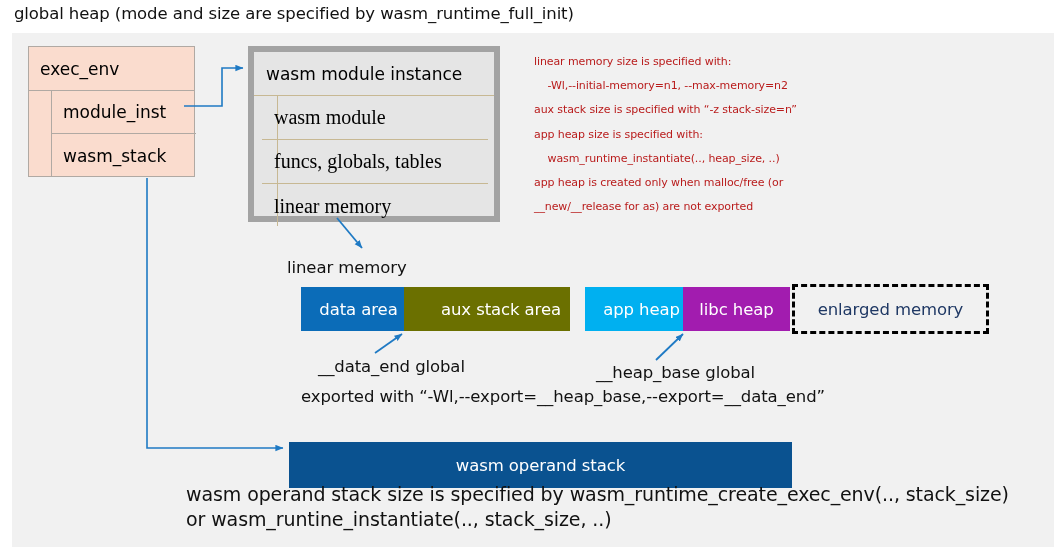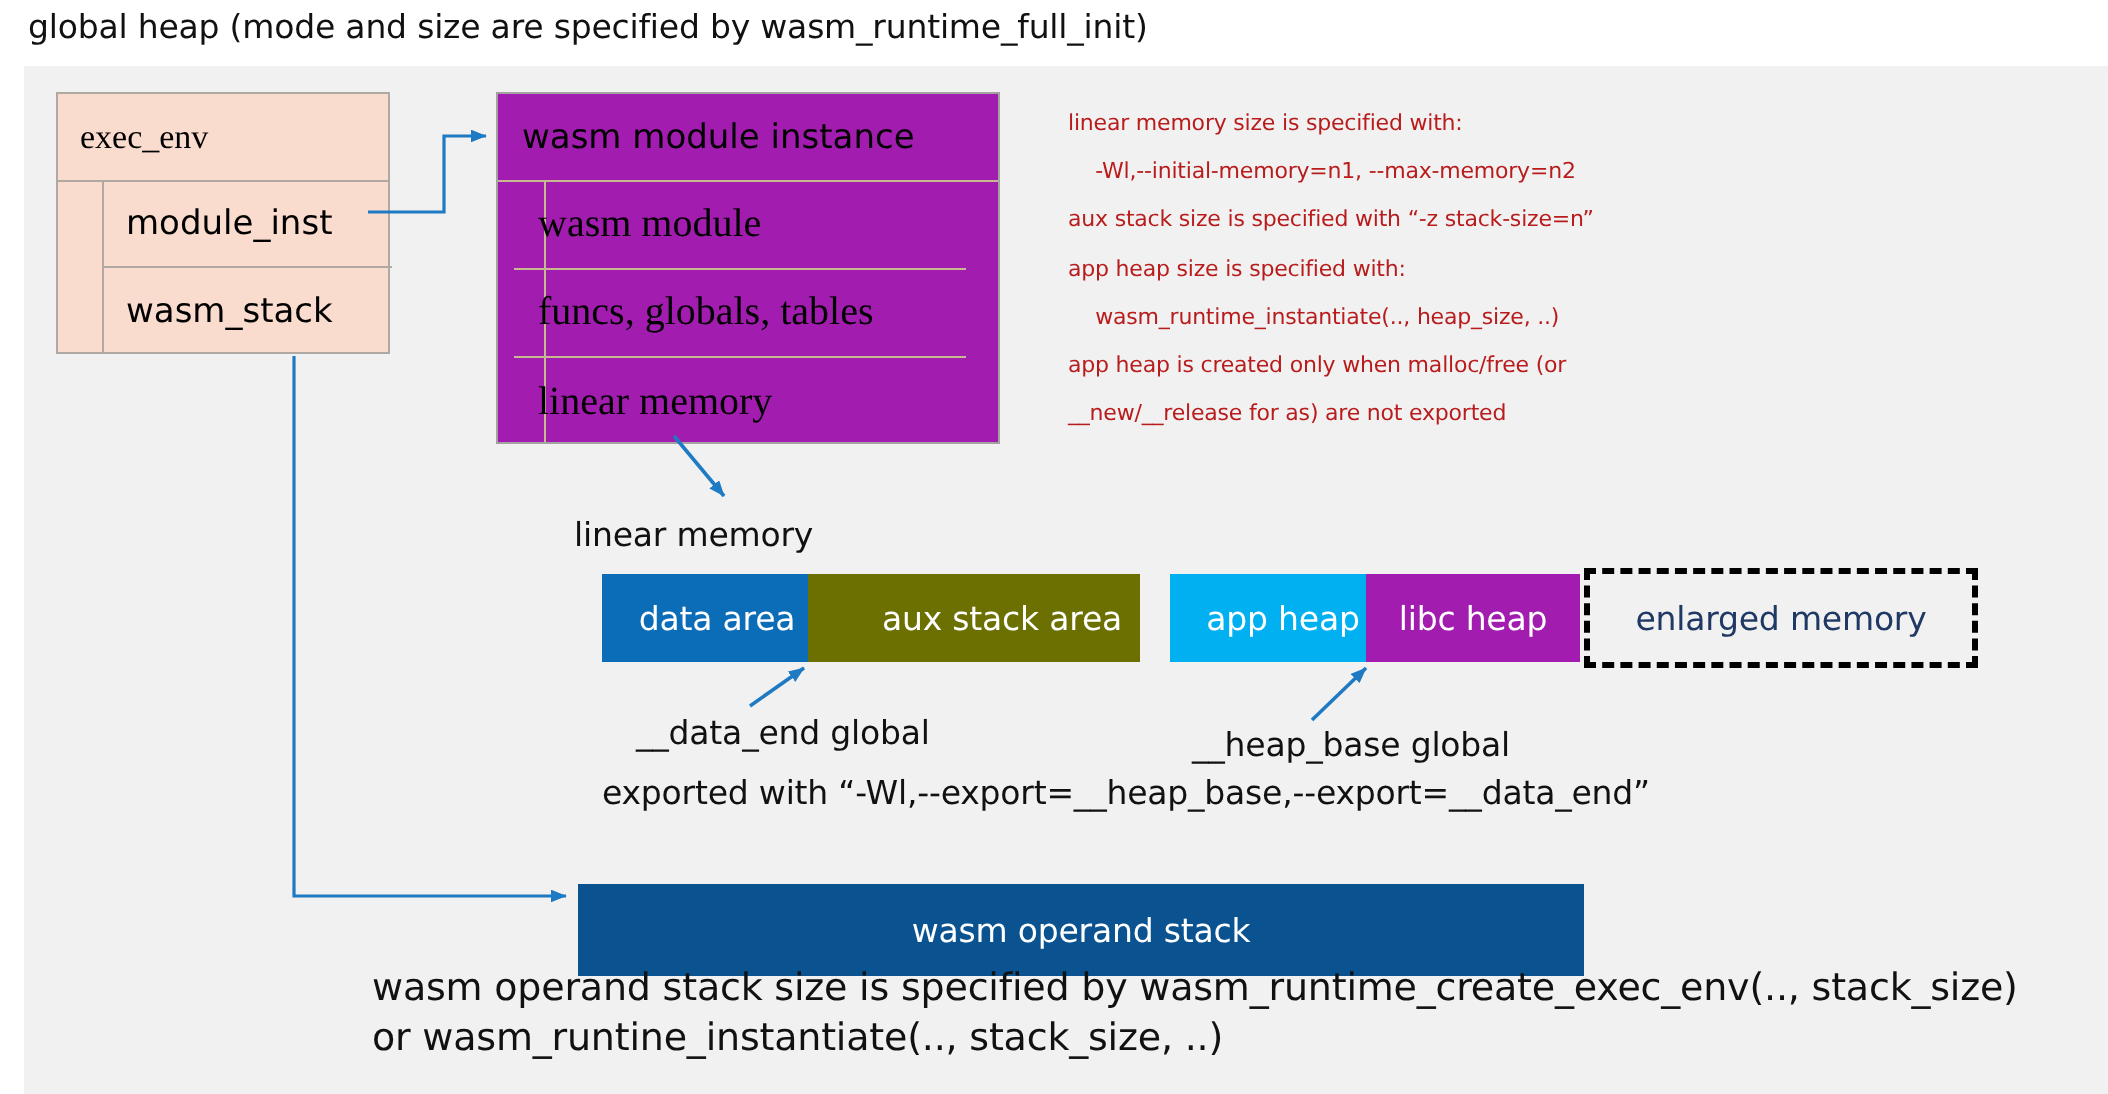--- a/index.html
+++ b/index.html
@@ -49,21 +49,20 @@
     left: 0; top: 0;
     width: 100%;
     height: 44px;
     border-bottom: 1px solid #b0a9a3;
     box-sizing: border-box;
     display: flex;
     align-items: center;
     padding-left: 11px;
     font-size: 17px;
     color: #000;
-    font-family: Liberation Serif, serif;
   }
   .execenv .gutter {
     position: absolute;
     left: 0; top: 44px;
     width: 23px;
     height: 86px;
     border-right: 1px solid #b0a9a3;
     box-sizing: border-box;
   }
   .execenv .row {
@@ -81,22 +80,22 @@
   .execenv .row.r1 { top: 44px; border-bottom: 1px solid #b0a9a3; }
   .execenv .row.r2 { top: 87px; }
 
   
   .modinst {
     position: absolute;
     left: 248px;
     top: 46px;
     width: 252px;
     height: 176px;
-    background: #a21caf;
-    border: 1px solid #a3a3a3;
+    background: #e5e5e5;
+    border: 6px solid #a3a3a3;
     box-sizing: border-box;
   }
   .modinst .hdr {
     position: absolute;
     left: 0; top: 0;
     width: 100%;
     height: 44px;
     border-bottom: 1px solid #c7b893;
     box-sizing: border-box;
     display: flex;

